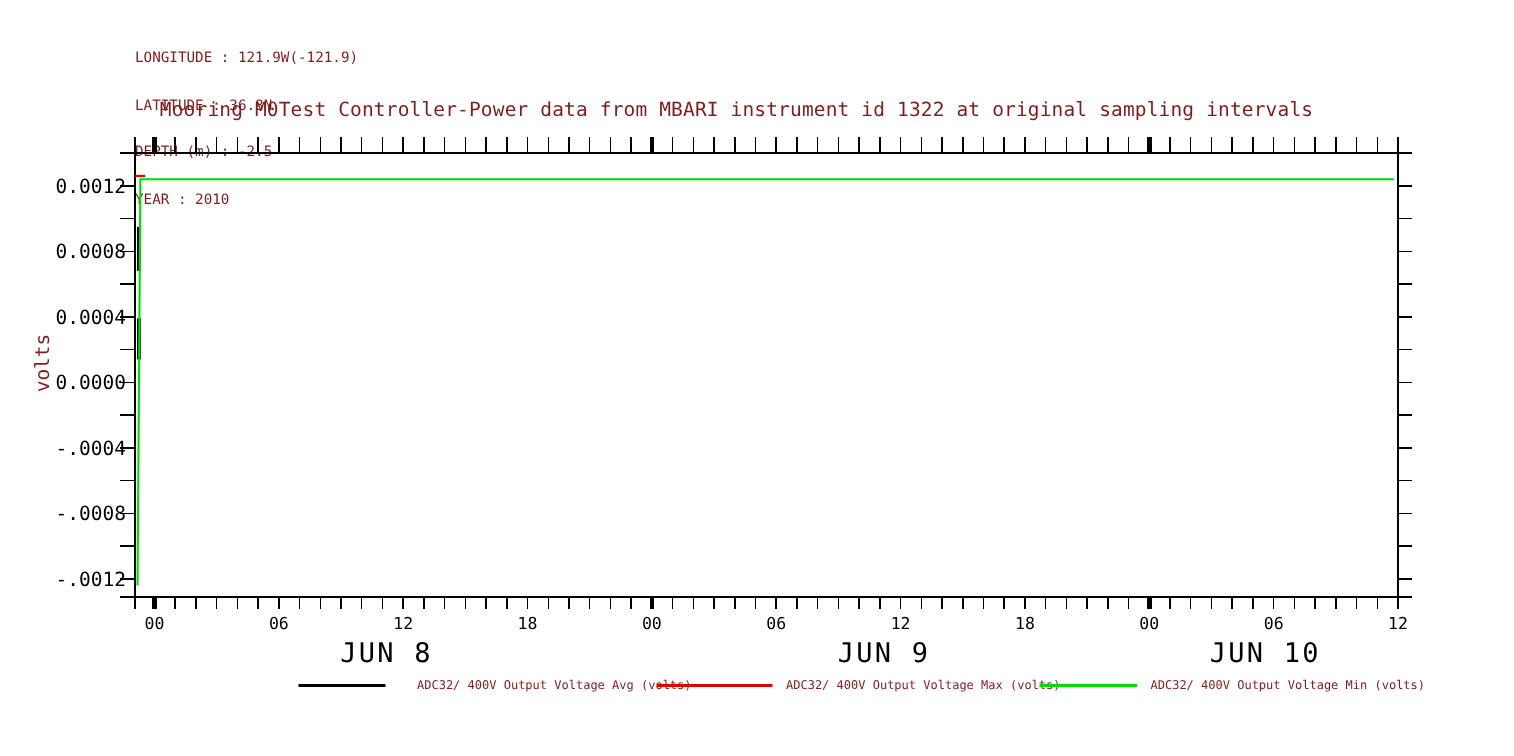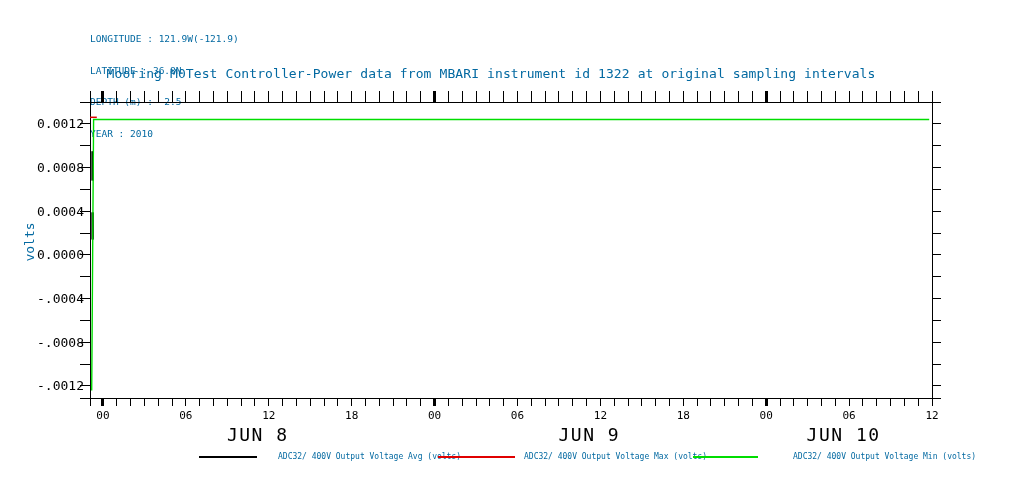--- a/index.html
+++ b/index.html
@@ -1,28 +1,28 @@
 <!DOCTYPE html>
 <html><head>
 <meta charset="utf-8">
 <style>
   html,body{margin:0;padding:0;background:#fff;}
   #canvas{position:relative;width:1009px;height:504px;background:#ffffff;overflow:hidden;
-          font-family:"DejaVu Sans Mono",monospace;color:#0369a1;}
+          font-family:"DejaVu Sans Mono",monospace;color:#7f1d1d;}
   #meta{position:absolute;left:90px;top:13px;font-size:9.5px;line-height:10.5px;white-space:pre;}
   #title{position:absolute;left:491px;top:66px;transform:translateX(-50%);
          font-size:13px;white-space:nowrap;letter-spacing:0.1px;}
   #ylab{position:absolute;left:29px;top:242px;transform:translate(-50%,-50%) rotate(-90deg);
         font-size:13px;}
   #plot{position:absolute;left:0;top:0;}
   #plot text{font-family:"DejaVu Sans Mono",monospace;fill:#000;}
   .lline{position:absolute;top:456px;height:2px;z-index:2;}
   .ltext{position:absolute;top:452px;font-size:8px;white-space:nowrap;z-index:1;}
   #lg0{left:199px;width:58px;} #lg1{left:438px;width:77px;} #lg2{left:693px;width:65px;}
-  #lt0{left:278px;} #lt1{left:524px;} #lt2{left:793px;}
+  #lt0{left:278px;} #lt1{left:524px;} #lt2{left:767px;}
 </style>
 </head>
 <body>
 
 <div id="canvas">
 
   <div id="meta">
     <div>LONGITUDE : 121.9W(-121.9)</div>
     <div>LATITUDE : 36.8N</div>
     <div>DEPTH (m) : -2.5</div>

